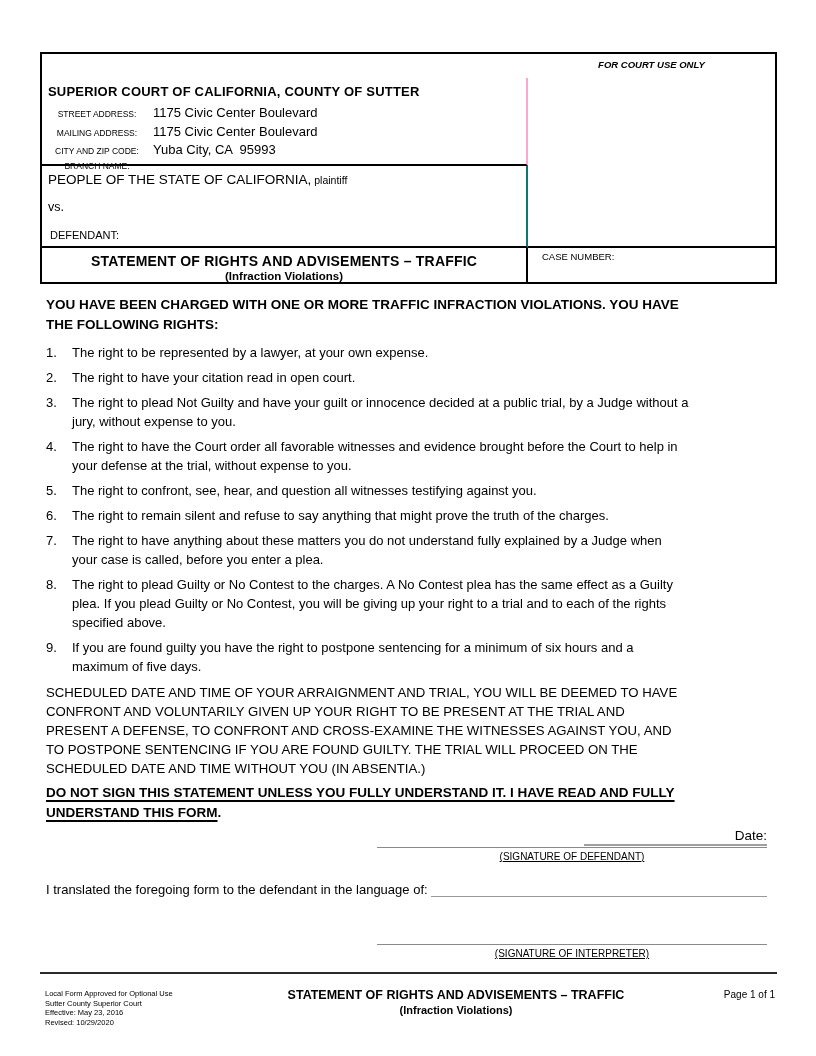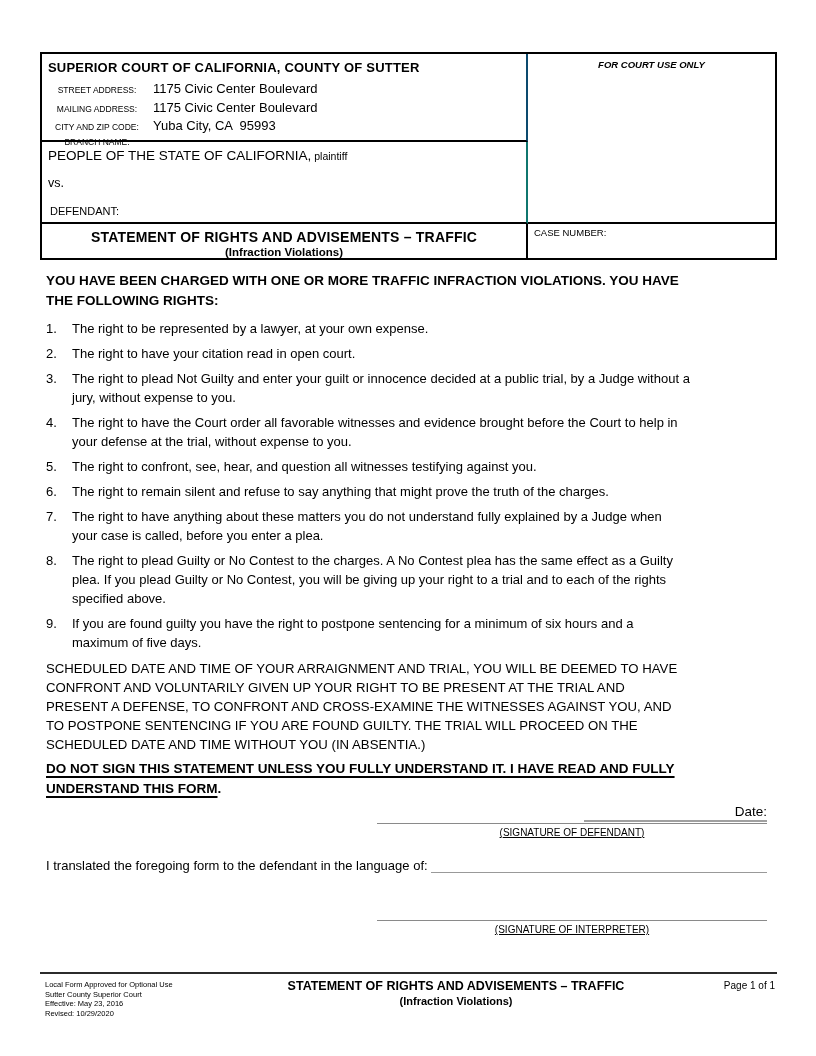--- a/index.html
+++ b/index.html
@@ -10,25 +10,25 @@
     background: #ffffff;
     margin: 0 auto;
     overflow: hidden;
     font-family: "Liberation Sans", "DejaVu Sans", sans-serif;
     color: #000;
   }
   .content { position: absolute; left: 40px; top: 52px; width: 737px; }
 
   
   .hdr { display: grid; grid-template-columns: 486px 1fr; border: 2px solid #000; background: #fff; }
-  .cell-court   { grid-column: 1; grid-row: 1; border-right: 2px solid #0c4a6e; border-bottom: 2px solid #000; height: 88px; padding: 3px 6px; }
+  .cell-court   { grid-column: 1; grid-row: 1; border-right: 2px solid #f9a8d4; border-bottom: 2px solid #000; height: 88px; padding: 3px 6px; margin-top: 24px; }
   .cell-party   { grid-column: 1; grid-row: 2; border-right: 2px solid #0f766e; border-bottom: 2px solid #000; height: 82px; padding: 4px 6px; }
   .cell-title   { grid-column: 1; grid-row: 3; border-right: 2px solid #000; height: 34px; text-align: center; padding-top: 2px; }
   .cell-courtuse{ grid-column: 2; grid-row: 1 / span 2; border-bottom: 2px solid #000; text-align: center; padding-top: 5px; }
-  .cell-case    { grid-column: 2; grid-row: 3; padding: 3px 6px; }
+  .cell-case    { grid-column: 2; grid-row: 3; padding: 3px 14px; }
 
   .court-name { font-weight: bold; font-size: 13px; margin: 3px 0 6px 0; letter-spacing: .2px; }
   .addr-row   { display: flex; align-items: baseline; margin-bottom: 3.5px; }
   .addr-label { width: 98px; text-align: center; font-size: 8.5px; flex: none; }
   .addr-value { font-size: 13px; margin-left: 7px; white-space: pre-wrap; }
 
   .party-plaintiff { font-size: 13.5px; margin-top: 2px; }
   .plaintiff-suffix { font-size: 10.5px; }
   .party-vs  { font-size: 12.5px; margin-top: 13px; }
   .party-def { font-size: 11px; margin-top: 15px; padding-left: 2px; }
@@ -61,21 +61,21 @@
   .sig-caption-row { display: flex; }
   .sig-caption { margin-left: auto; width: 390px; text-align: center; font-size: 10px; margin-top: 3px; text-decoration: underline; }
 
   .translate-row { display: flex; align-items: flex-end; margin-top: 15px; height: 20px; }
   .translate-text{ font-size: 13px; }
   .lang-line { flex: 1; border-bottom: 1.5px solid #999; height: 16px; margin-left: 3px; }
 
   .sig2-row { display: flex; margin-top: 32px; height: 16px; }
 
   
-  .footer { position: absolute; left: 40px; top: 972px; width: 737px; border-top: 2px solid #2b2b2b; padding-top: 4px; display: flex; }
+  .footer { position: absolute; left: 40px; top: 972px; width: 737px; border-top: 2px solid #2b2b2b; padding-top: 13px; display: flex; }
   .footer-left  { width: 185px; font-size: 7.5px; line-height: 9.5px; padding-left: 5px; padding-top: 2px; }
   .footer-center{ flex: 1; text-align: center; }
   .footer-center-title { font-weight: bold; font-size: 12.5px; margin-top: 1px; }
   .footer-center-sub   { font-weight: bold; font-size: 11px; margin-top: 2px; }
   .footer-right { width: 90px; text-align: right; font-size: 10px; padding-top: 2px; padding-right: 2px; }
 </style>
 </head>
 <body>
 
 <div class="page">
@@ -140,21 +140,21 @@
         </div>
         <div class="right-item">
           <span class="right-num">2.</span>
           <div class="right-text">
               <div>The right to have your citation read in open court.</div>
             </div>
         </div>
         <div class="right-item">
           <span class="right-num">3.</span>
           <div class="right-text">
-              <div>The right to plead Not Guilty and enter your guilt or innocence decided at a public trial, by a Judge without a</div>
+              <div>The right to plead Not Guilty and have your guilt or innocence decided at a public trial, by a Judge without a</div>
               <div>jury, without expense to you.</div>
             </div>
         </div>
         <div class="right-item">
           <span class="right-num">4.</span>
           <div class="right-text">
               <div>The right to have the Court order all favorable witnesses and evidence brought before the Court to help in</div>
               <div>your defense at the trial, without expense to you.</div>
             </div>
         </div>

